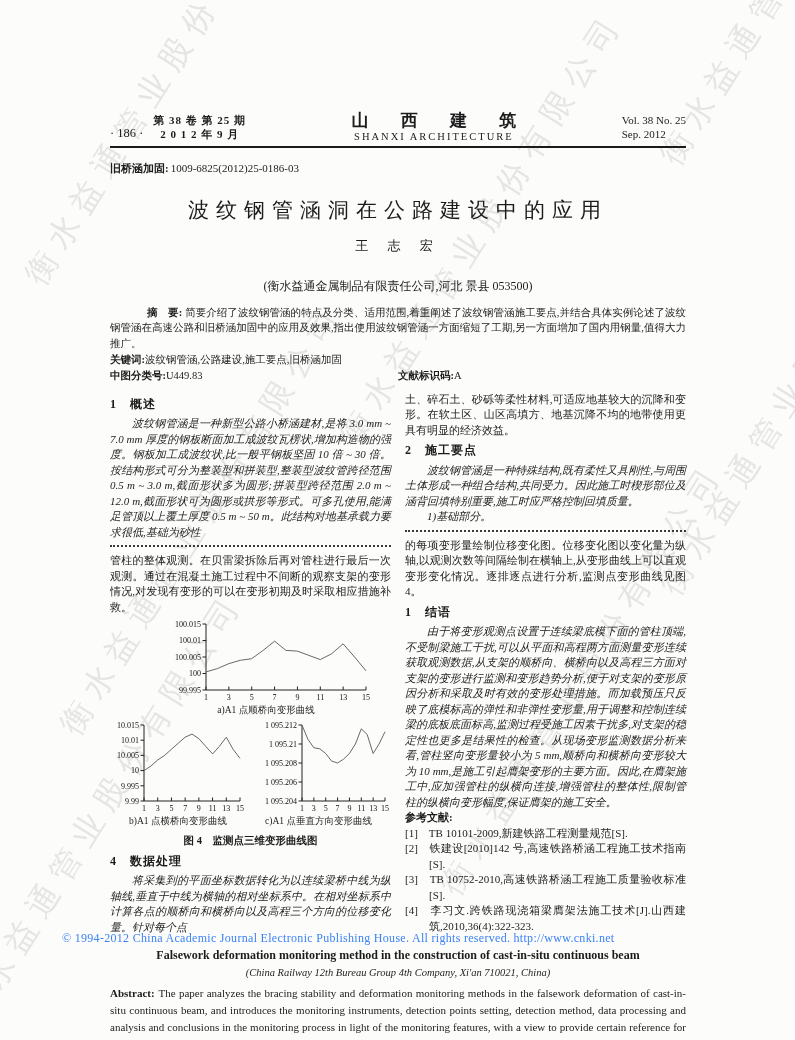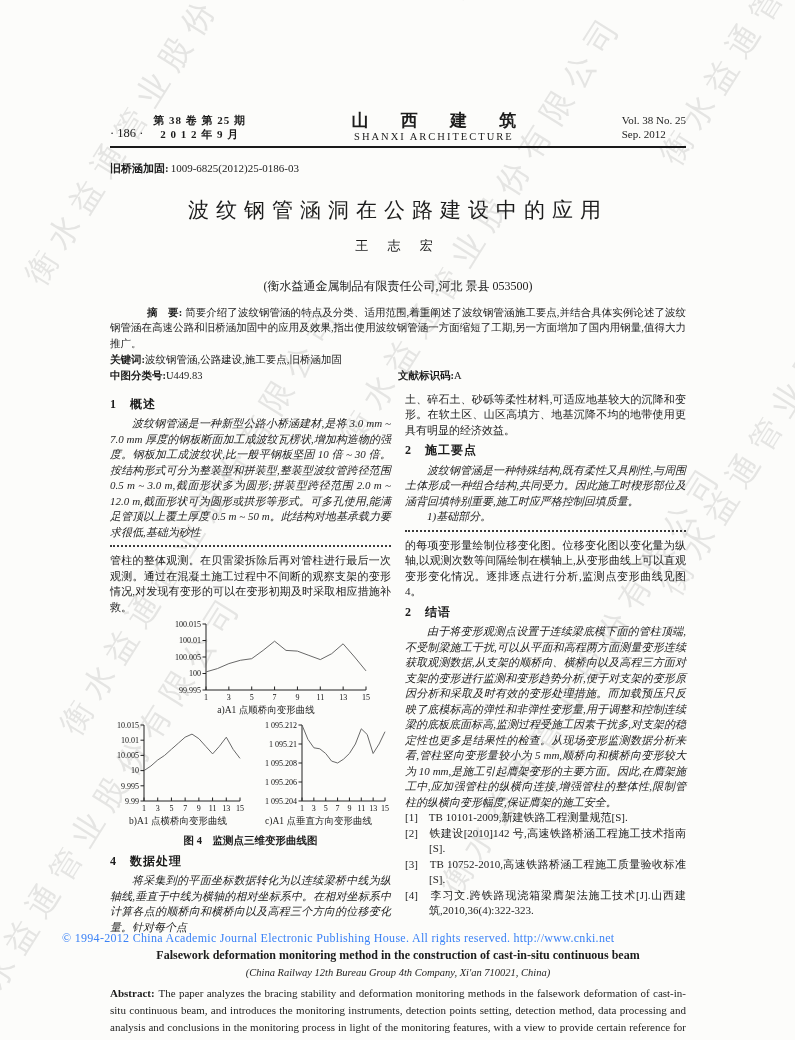--- a/index.html
+++ b/index.html
@@ -238,23 +238,24 @@
         <p class="par">将采集到的平面坐标数据转化为以连续梁桥中线为纵轴线,垂直于中线为横轴的相对坐标系中。在相对坐标系中计算各点的顺桥向和横桥向以及高程三个方向的位移变化量。针对每个点</p>
       </div>
 
       <div class="col">
         <p class="cont">土、碎石土、砂砾等柔性材料,可适应地基较大的沉降和变形。在软土区、山区高填方、地基沉降不均的地带使用更具有明显的经济效益。</p>
         <h3 class="sec">2　施工要点</h3>
         <p class="par">波纹钢管涵是一种特殊结构,既有柔性又具刚性,与周围土体形成一种组合结构,共同受力。因此施工时楔形部位及涵背回填特别重要,施工时应严格控制回填质量。</p>
         <p class="par">1)基础部分。</p>
         <div class="dotline"></div>
         <p class="cont">的每项变形量绘制位移变化图。位移变化图以变化量为纵轴,以观测次数等间隔绘制在横轴上,从变形曲线上可以直观变形变化情况。逐排逐点进行分析,监测点变形曲线见图 4。</p>
-        <h3 class="sec">2　结语</h3>
+        <h3 class="sec">1　结语</h3>
         <p class="par">由于将变形观测点设置于连续梁底模下面的管柱顶端,不受制梁施工干扰,可以从平面和高程两方面测量变形连续获取观测数据,从支架的顺桥向、横桥向以及高程三方面对支架的变形进行监测和变形趋势分析,便于对支架的变形原因分析和采取及时有效的变形处理措施。而加载预压只反映了底模标高的弹性和非弹性变形量,用于调整和控制连续梁的底板底面标高,监测过程受施工因素干扰多,对支架的稳定性也更多是结果性的检查。从现场变形监测数据分析来看,管柱竖向变形量较小为 5 mm,顺桥向和横桥向变形较大为 10 mm,是施工引起膺架变形的主要方面。因此,在膺架施工中,应加强管柱的纵横向连接,增强管柱的整体性,限制管柱的纵横向变形幅度,保证膺架的施工安全。</p>
         <div class="refs">
+          <p class="refhead">参考文献:</p>
           <p>[1]　TB 10101-2009,新建铁路工程测量规范[S].</p>
           <p>[2]　铁建设[2010]142 号,高速铁路桥涵工程施工技术指南[S].</p>
           <p>[3]　TB 10752-2010,高速铁路桥涵工程施工质量验收标准[S].</p>
           <p>[4]　李习文.跨铁路现浇箱梁膺架法施工技术[J].山西建筑,2010,36(4):322-323.</p>
         </div>
       </div>
     </div>
 
     <div class="eng">
       <div class="eng-title">Falsework deformation monitoring method in the construction of cast-in-situ continuous beam</div>

